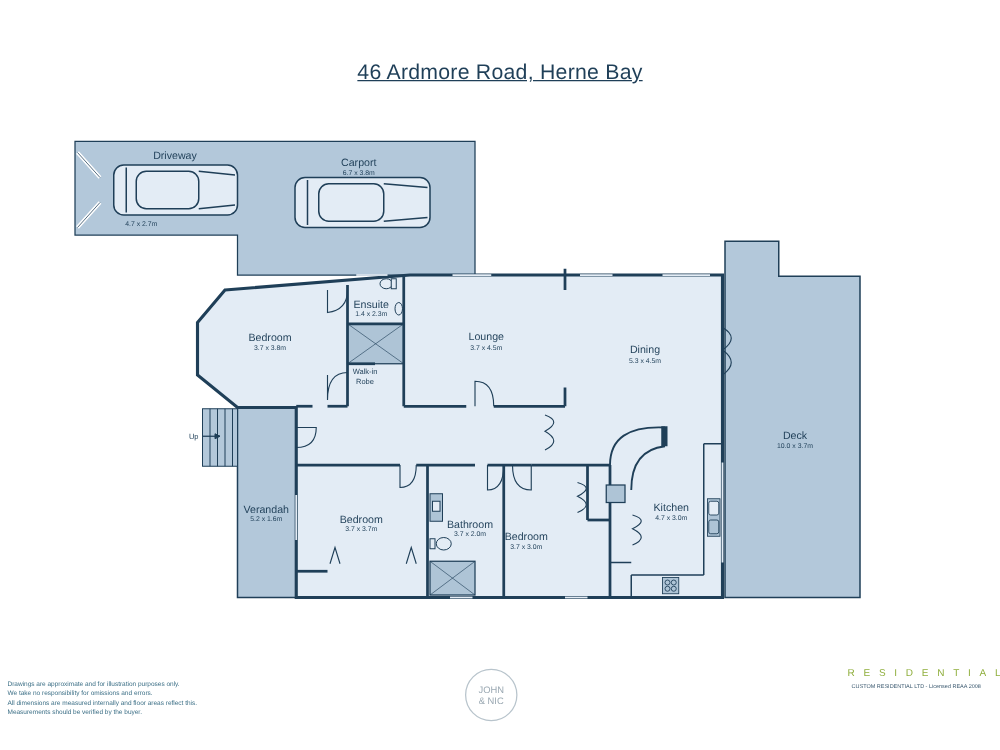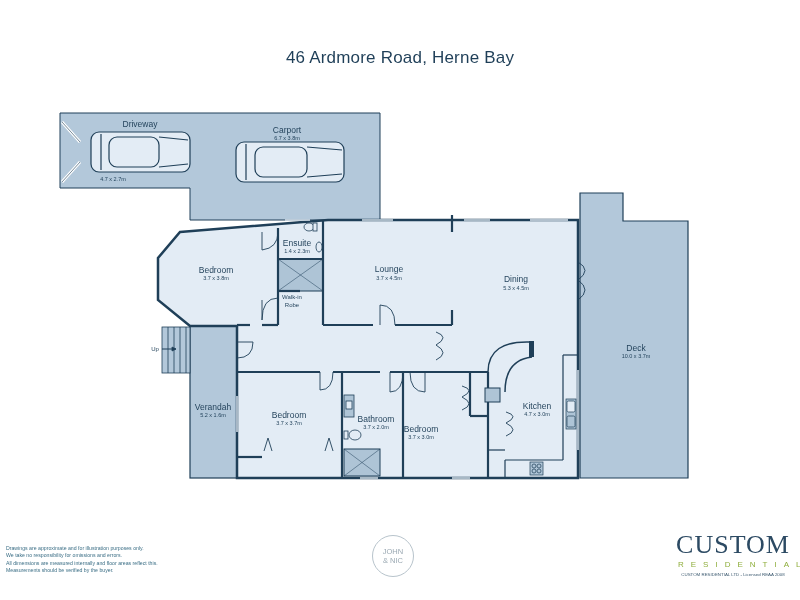--- a/index.html
+++ b/index.html
@@ -1,19 +1,19 @@
 <!DOCTYPE html>
 <html><head>
 <meta charset="utf-8">
 <style>
   html, body { margin: 0; padding: 0; background: #ffffff; }
   body { width: 800px; height: 600px; position: relative; overflow: hidden;
          font-family: "Liberation Sans", "DejaVu Sans", sans-serif; color: #1f3f58; }
   .title { position: absolute; top: 48px; left: 0; width: 800px; text-align: center;
-           font-size: 17px; color: #1f3f58; letter-spacing: 0.2px; }
+           font-size: 17px; color: #1f3f58; letter-spacing: 0.2px; text-decoration: underline; }
   svg.plan { position: absolute; left: 0; top: 0; }
   .lbl { font-family: "Liberation Sans", "DejaVu Sans", sans-serif; fill: #1f3f58; text-anchor: middle; }
   .lbl-name { font-size: 8.5px; }
   .lbl-dim { font-size: 5.5px; }
   .disclaimer { position: absolute; left: 6px; top: 545px; font-size: 5.2px; line-height: 7.3px; color: #3c6f86; }
   .disclaimer div { white-space: nowrap; }
   .badge { position: absolute; left: 372px; top: 535px; width: 40px; height: 40px; border-radius: 50%;
            border: 1px solid #b8c4cc; color: #9aa8b2; font-size: 7.5px; line-height: 9px;
            display: flex; flex-direction: column; align-items: center; justify-content: center; text-align: right; }
   .brand { position: absolute; left: 672px; top: 532px; width: 122px; text-align: center; }
@@ -234,16 +234,15 @@
   <div>All dimensions are measured internally and floor areas reflect this.</div>
   <div>Measurements should be verified by the buyer.</div>
 </div>
 
 <div class="badge">
   <span>JOHN</span>
   <span>&amp; NIC</span>
 </div>
 
 <div class="brand">
-  <div class="brand-name">CUSTOM</div>
   <div class="brand-sub">RESIDENTIAL</div>
   <div class="brand-legal">CUSTOM RESIDENTIAL LTD - Licensed REAA 2008</div>
 </div>
 
 </body></html>

